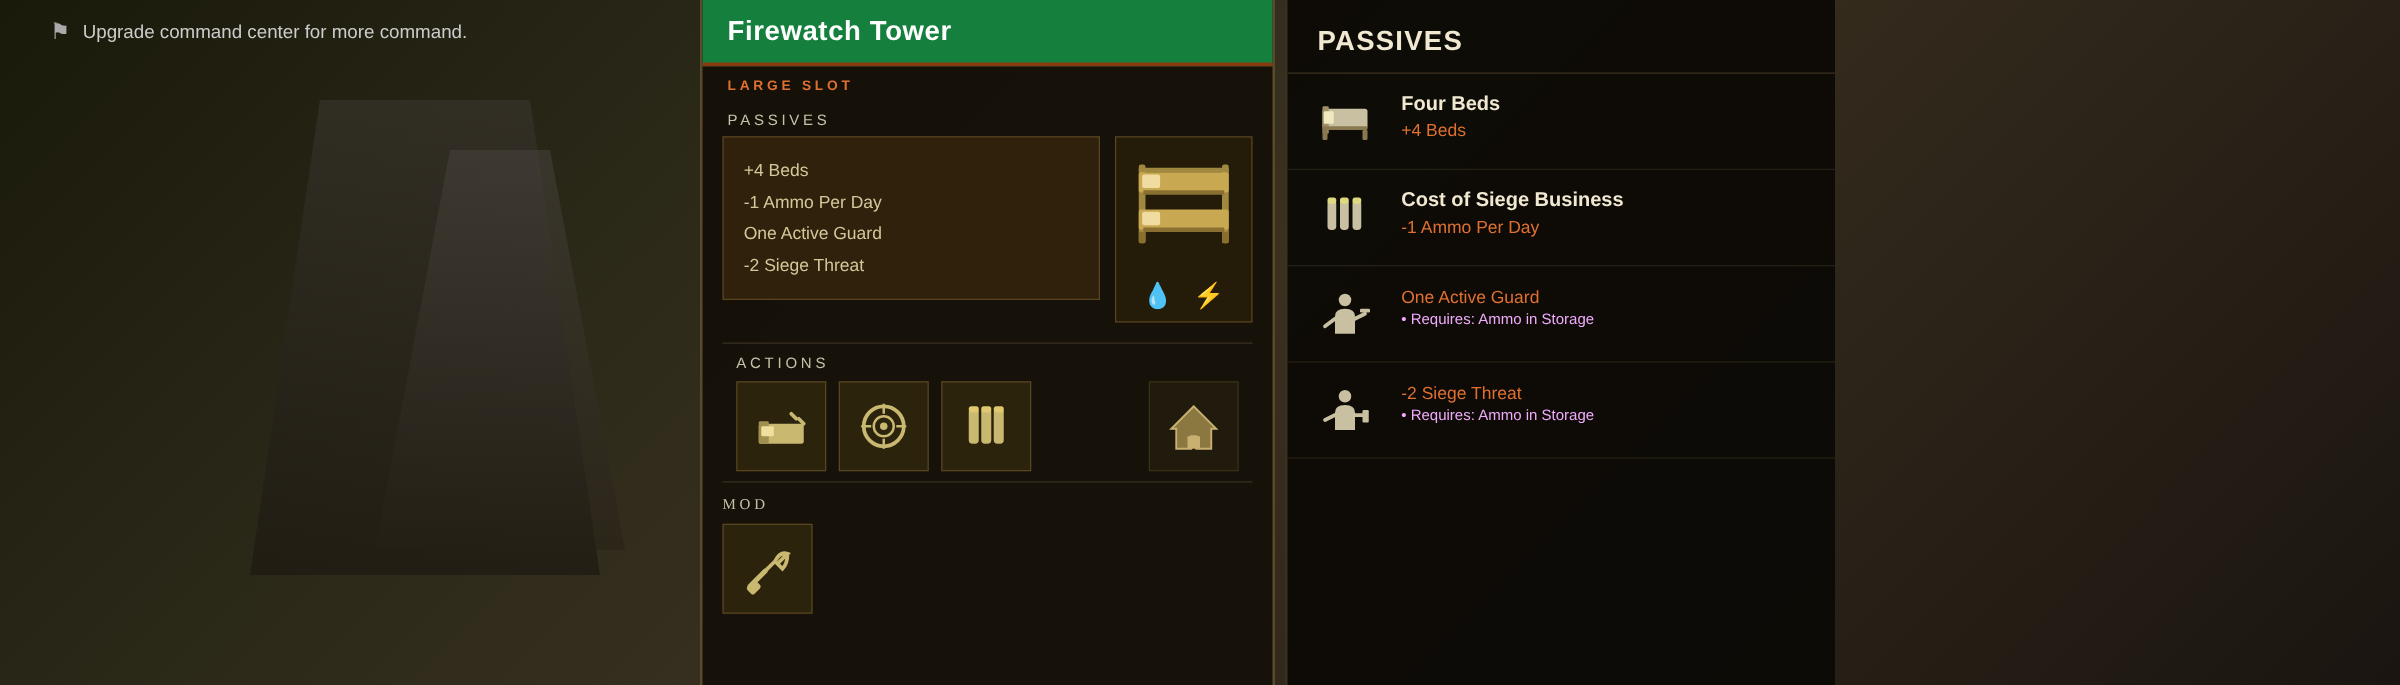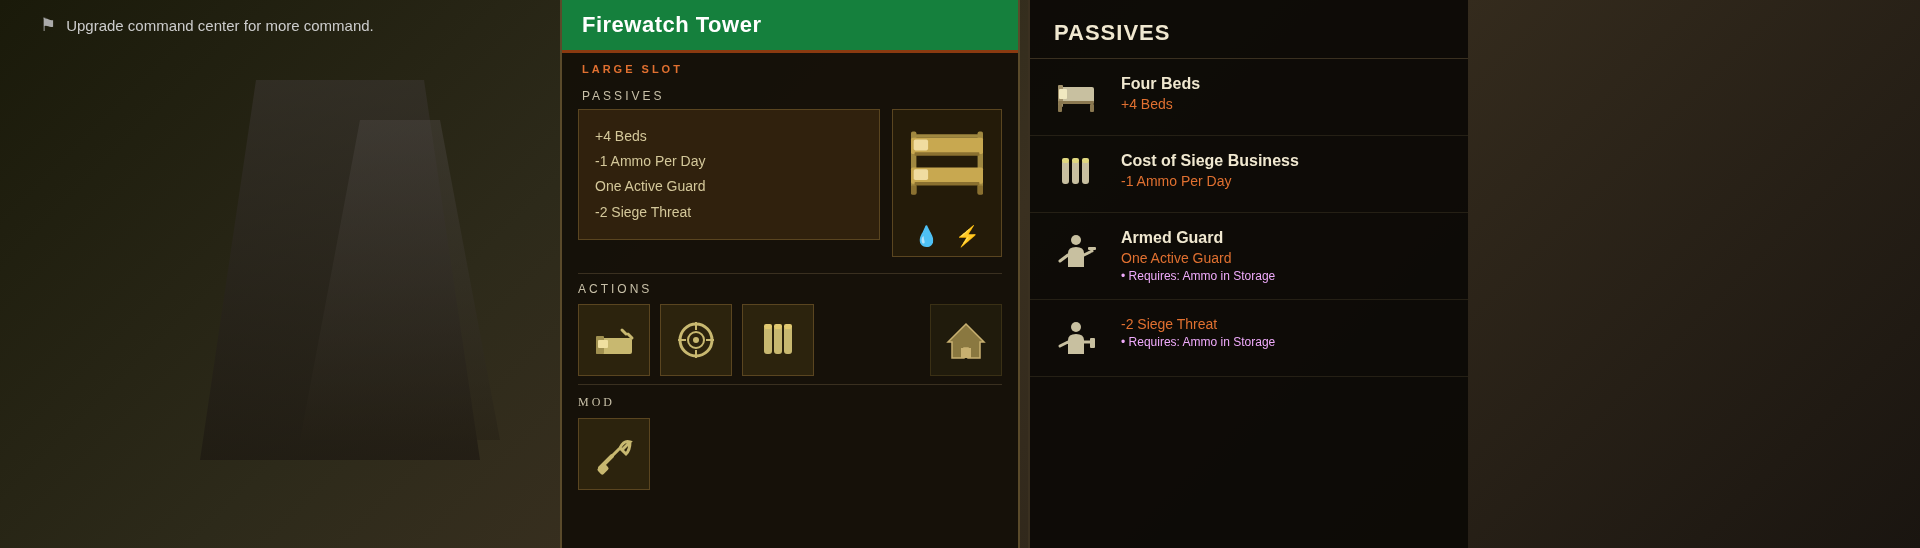--- a/index.html
+++ b/index.html
@@ -148,21 +148,21 @@
 
     
     .section-divider {
       height: 1px;
       background: #3a3020;
       margin: 4px 16px;
     }
 
     
     .actions-section {
-      padding: 4px 16px;
+      padding: 4px 27px;
     }
     .actions-title {
       color: #c8c0a8;
       font-size: 12px;
       letter-spacing: 3px;
       margin-bottom: 8px;
     }
     .action-buttons {
       display: flex;
       gap: 10px;
@@ -446,21 +446,20 @@
 
         <circle cx="20" cy="7" r="5" fill="#c8c0a0"></circle>
         <path d="M12 34 L12 20 Q12 14 20 14 Q28 14 28 20 L28 34" fill="#c8c0a0" stroke="none"></path>
 
         <line x1="12" y1="22" x2="4" y2="28" stroke="#c8c0a0" stroke-width="3" stroke-linecap="round"></line>
         <line x1="28" y1="22" x2="36" y2="18" stroke="#c8c0a0" stroke-width="3" stroke-linecap="round"></line>
         <rect x="32" y="14" width="8" height="3" fill="#c8c0a0" rx="1"></rect>
       </svg>
     </div>
     <div class="passive-entry-content">
-      <div class="passive-entry-name">Armed Guard</div>
       <div class="passive-entry-value">One Active Guard</div>
       <div class="passive-entry-req">• Requires: Ammo in Storage</div>
     </div>
   </div>
 
   <div class="passive-entry">
     <div class="passive-entry-icon">
       <svg width="40" height="36" viewBox="0 0 40 36">
 
         <circle cx="20" cy="7" r="5" fill="#c8c0a0"></circle>

